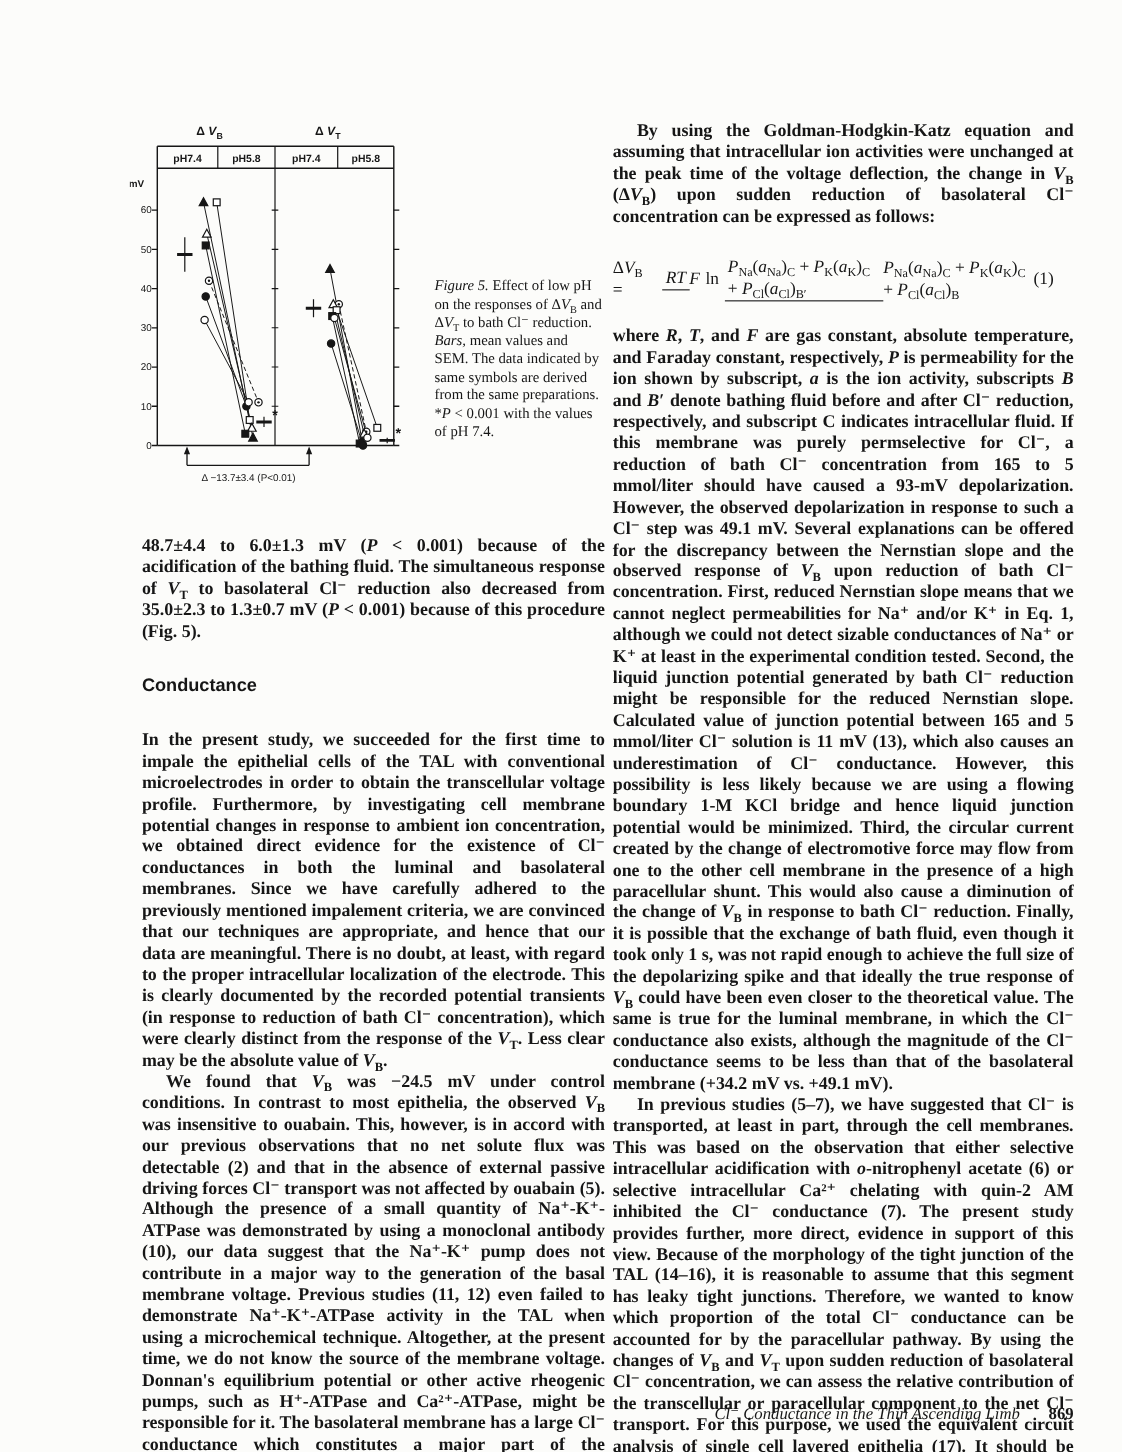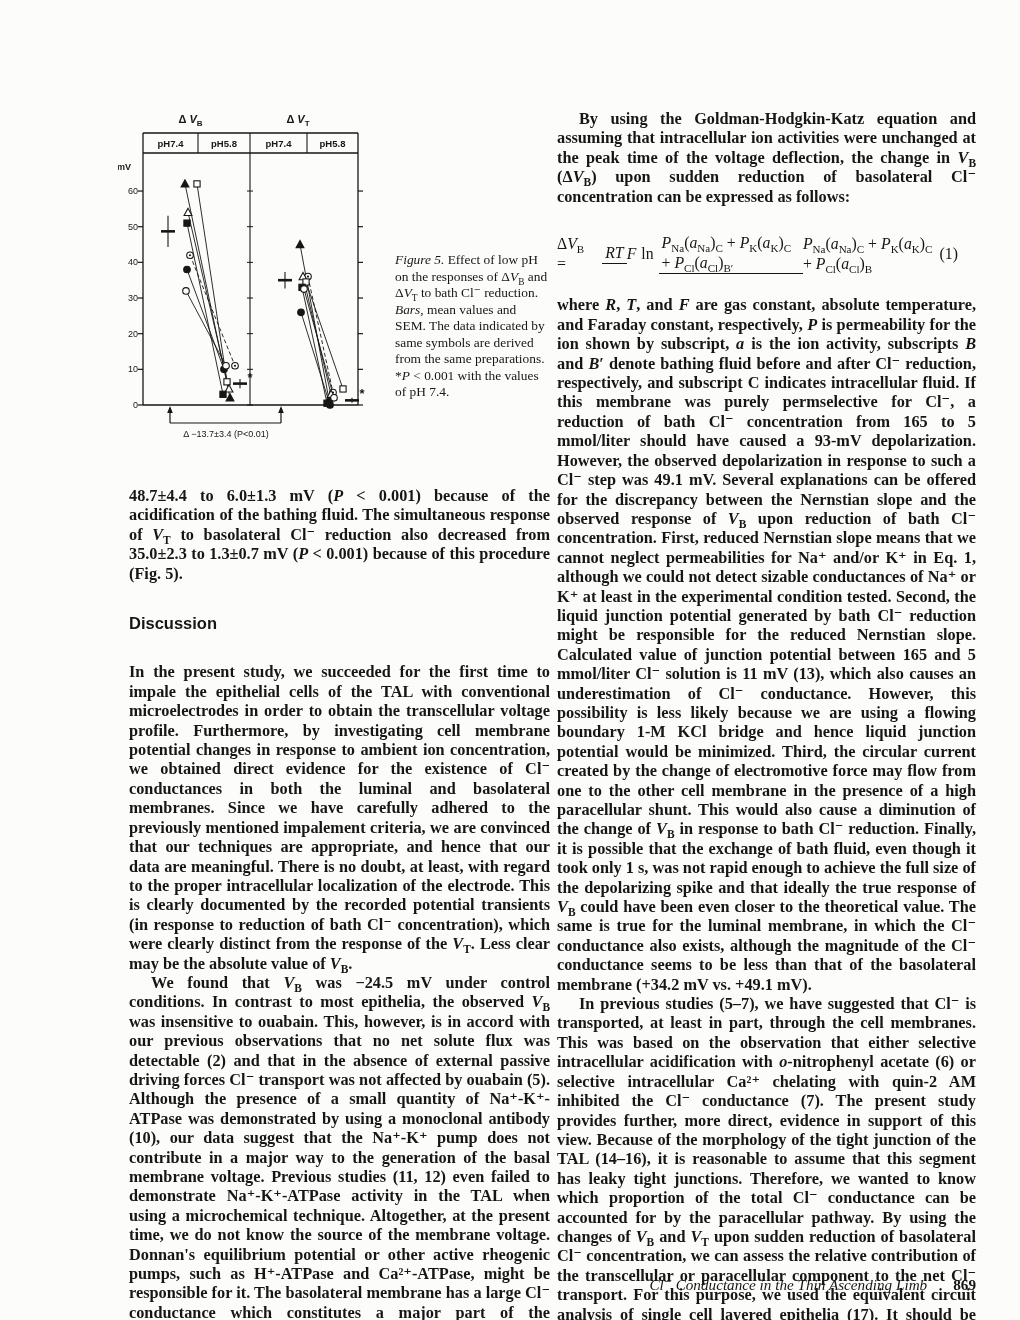--- a/index.html
+++ b/index.html
@@ -173,21 +173,21 @@
           <line x1="52" y1="320" x2="163" y2="320" stroke="#161616" stroke-width="1.2"></line>
           <text x="108" y="334" fill="#161616" font-size="9" text-anchor="middle">Δ −13.7±3.4 (P&lt;0.01)</text>
         </g>
       </svg>
   </div>
 
   <div class="figure-caption"><i>Figure 5.</i> Effect of low pH on the responses of Δ<i>V</i><sub>B</sub> and Δ<i>V</i><sub>T</sub> to bath Cl⁻ reduction. <i>Bars,</i> mean values and SEM. The data indicated by same symbols are derived from the same preparations. *<i>P</i> &lt; 0.001 with the values of pH 7.4.</div>
 
   <div class="col-left bodytext">
     <p>48.7±4.4 to 6.0±1.3 mV (<i>P</i> &lt; 0.001) because of the acidification of the bathing fluid. The simultaneous response of <i>V</i><sub>T</sub> to basolateral Cl⁻ reduction also decreased from 35.0±2.3 to 1.3±0.7 mV (<i>P</i> &lt; 0.001) because of this procedure (Fig. 5).</p>
-    <div class="heading">Discussion</div>
+    <div class="heading">Conductance</div>
     <p>In the present study, we succeeded for the first time to impale the epithelial cells of the TAL with conventional microelectrodes in order to obtain the transcellular voltage profile. Furthermore, by investigating cell membrane potential changes in response to ambient ion concentration, we obtained direct evidence for the existence of Cl⁻ conductances in both the luminal and basolateral membranes. Since we have carefully adhered to the previously mentioned impalement criteria, we are convinced that our techniques are appropriate, and hence that our data are meaningful. There is no doubt, at least, with regard to the proper intracellular localization of the electrode. This is clearly documented by the recorded potential transients (in response to reduction of bath Cl⁻ concentration), which were clearly distinct from the response of the <i>V</i><sub>T</sub>. Less clear may be the absolute value of <i>V</i><sub>B</sub>.</p>
     <p class="indent">We found that <i>V</i><sub>B</sub> was −24.5 mV under control conditions. In contrast to most epithelia, the observed <i>V</i><sub>B</sub> was insensitive to ouabain. This, however, is in accord with our previous observations that no net solute flux was detectable (2) and that in the absence of external passive driving forces Cl⁻ transport was not affected by ouabain (5). Although the presence of a small quantity of Na⁺-K⁺-ATPase was demonstrated by using a monoclonal antibody (10), our data suggest that the Na⁺-K⁺ pump does not contribute in a major way to the generation of the basal membrane voltage. Previous studies (11, 12) even failed to demonstrate Na⁺-K⁺-ATPase activity in the TAL when using a microchemical technique. Altogether, at the present time, we do not know the source of the membrane voltage. Donnan's equilibrium potential or other active rheogenic pumps, such as H⁺-ATPase and Ca²⁺-ATPase, might be responsible for it. The basolateral membrane has a large Cl⁻ conductance which constitutes a major part of the conductive pathway across this membrane.</p>
   </div>
 
   <div class="col-right bodytext">
     <p class="indent">By using the Goldman-Hodgkin-Katz equation and assuming that intracellular ion activities were unchanged at the peak time of the voltage deflection, the change in <i>V</i><sub>B</sub> (Δ<i>V</i><sub>B</sub>) upon sudden reduction of basolateral Cl⁻ concentration can be expressed as follows:</p>
 
     <div class="equation">
       <span class="eq-lhs">Δ<i>V</i><sub>B</sub> =</span>
       <span class="frac">

